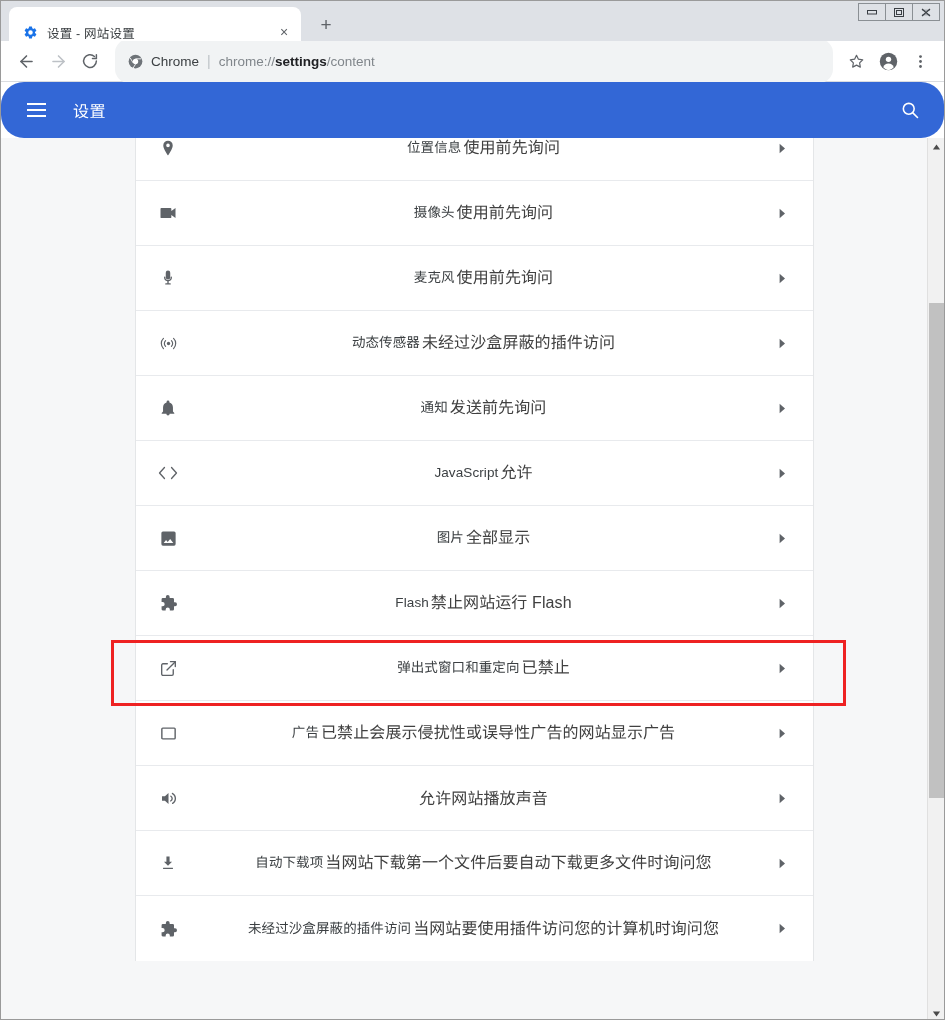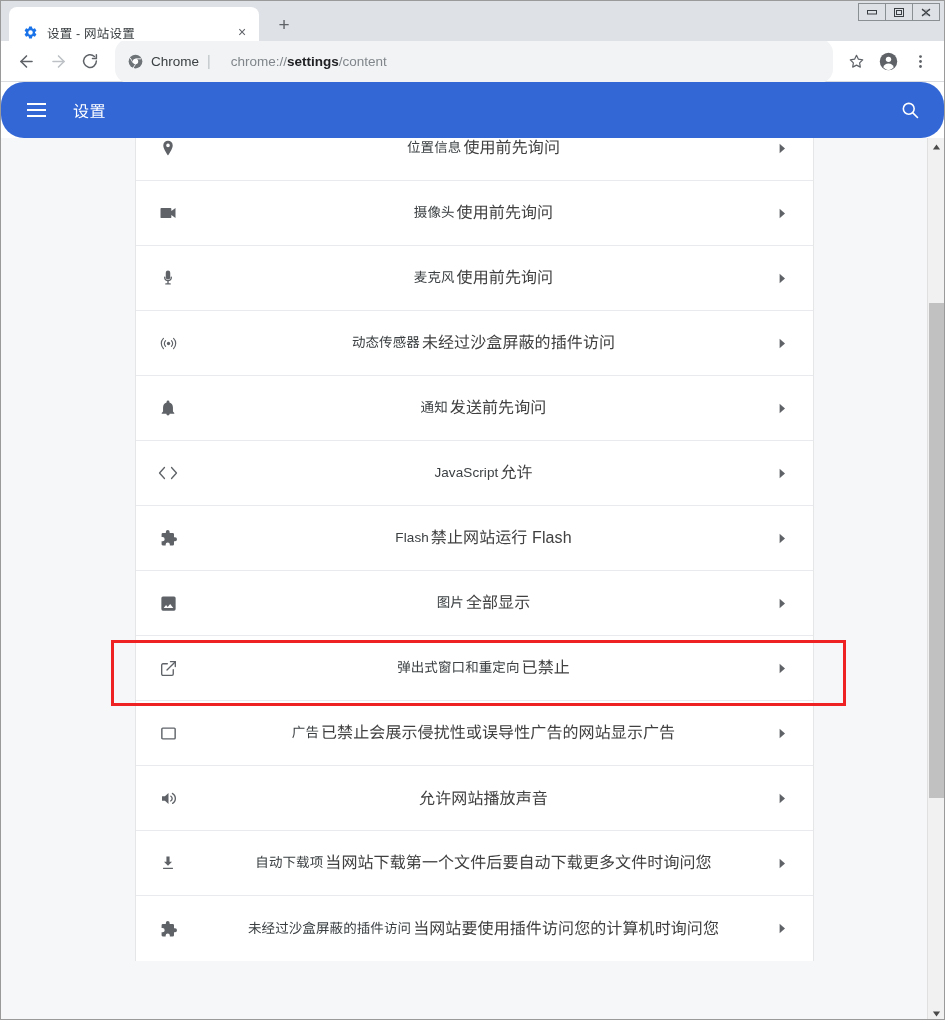--- a/index.html
+++ b/index.html
@@ -30,21 +30,21 @@
     display: flex;
     align-items: flex-end;
     padding-left: 8px;
   }
 
   .tab {
     position: relative;
     display: flex;
     align-items: center;
     height: 34px;
-    width: 250px;
+    width: 292px;
     background: #ffffff;
     border-radius: 8px 8px 0 0;
     padding: 16px 8px 0 13px;
     gap: 9px;
   }
 
   .tab-favicon {
     width: 16px;
     height: 16px;
     flex: 0 0 16px;
@@ -159,21 +159,20 @@
     color: #bdc1c6;
     font-size: 14px;
     font-weight: 300;
   }
   .omni-url {
     font-size: 13.5px;
     color: #80868b;
     white-space: nowrap;
     overflow: hidden;
     text-overflow: ellipsis;
-    margin-left: 12px;
   }
   .omni-url b { color: #202124; font-weight: 700; }
 
   .toolbar-right {
     display: flex;
     align-items: center;
     gap: 2px;
     margin-left: 6px;
   }
   .tb-icon {
@@ -534,43 +533,43 @@
             <div class="row-sub">允许</div>
           </div>
           <div class="row-arrow">
             <svg width="9" height="11" viewBox="0 0 9 11" aria-hidden="true">
               <path d="M1.6 0.8 7 5.5l-5.4 4.7z" fill="#5f6368"></path>
             </svg>
           </div>
         </div>
         <div class="row">
           <div class="row-icon">
+            <svg width="19" height="19" viewBox="0 0 24 24" fill="#5f6368">
+              <path d="M21 19V5a2 2 0 0 0-2-2H5a2 2 0 0 0-2 2v14a2 2 0 0 0 2 2h14a2 2 0 0 0 2-2zM8.9 13.9l2.1 2.6 3.1-4 4 5.3H5.9z"></path>
+            </svg>
+          </div>
+          <div class="row-text">
+            <div class="row-title">图片</div>
+            <div class="row-sub">全部显示</div>
+          </div>
+          <div class="row-arrow">
+            <svg width="9" height="11" viewBox="0 0 9 11" aria-hidden="true">
+              <path d="M1.6 0.8 7 5.5l-5.4 4.7z" fill="#5f6368"></path>
+            </svg>
+          </div>
+        </div>
+        <div class="row">
+          <div class="row-icon">
             <svg width="20" height="20" viewBox="0 0 24 24" fill="#5f6368">
               <path d="M20.5 11.2h-1.3V7.6a1.6 1.6 0 0 0-1.6-1.6h-3.6V4.7a2.3 2.3 0 1 0-4.6 0V6H5.8a1.5 1.5 0 0 0-1.5 1.5v3.4h1.2a2.5 2.5 0 1 1 0 5H4.3v3.4A1.5 1.5 0 0 0 5.8 21h3.4v-1.2a2.5 2.5 0 1 1 5 0V21h3.4a1.6 1.6 0 0 0 1.6-1.6v-3.6h1.3a2.3 2.3 0 1 0 0-4.6z"></path>
             </svg>
           </div>
           <div class="row-text">
             <div class="row-title">Flash</div>
             <div class="row-sub">禁止网站运行 Flash</div>
-          </div>
-          <div class="row-arrow">
-            <svg width="9" height="11" viewBox="0 0 9 11" aria-hidden="true">
-              <path d="M1.6 0.8 7 5.5l-5.4 4.7z" fill="#5f6368"></path>
-            </svg>
-          </div>
-        </div>
-        <div class="row">
-          <div class="row-icon">
-            <svg width="19" height="19" viewBox="0 0 24 24" fill="#5f6368">
-              <path d="M21 19V5a2 2 0 0 0-2-2H5a2 2 0 0 0-2 2v14a2 2 0 0 0 2 2h14a2 2 0 0 0 2-2zM8.9 13.9l2.1 2.6 3.1-4 4 5.3H5.9z"></path>
-            </svg>
-          </div>
-          <div class="row-text">
-            <div class="row-title">图片</div>
-            <div class="row-sub">全部显示</div>
           </div>
           <div class="row-arrow">
             <svg width="9" height="11" viewBox="0 0 9 11" aria-hidden="true">
               <path d="M1.6 0.8 7 5.5l-5.4 4.7z" fill="#5f6368"></path>
             </svg>
           </div>
         </div>
         <div class="row">
           <div class="row-icon">
             <svg width="19" height="19" viewBox="0 0 24 24" fill="none" stroke="#5f6368" stroke-width="1.7" stroke-linecap="round" stroke-linejoin="round">

